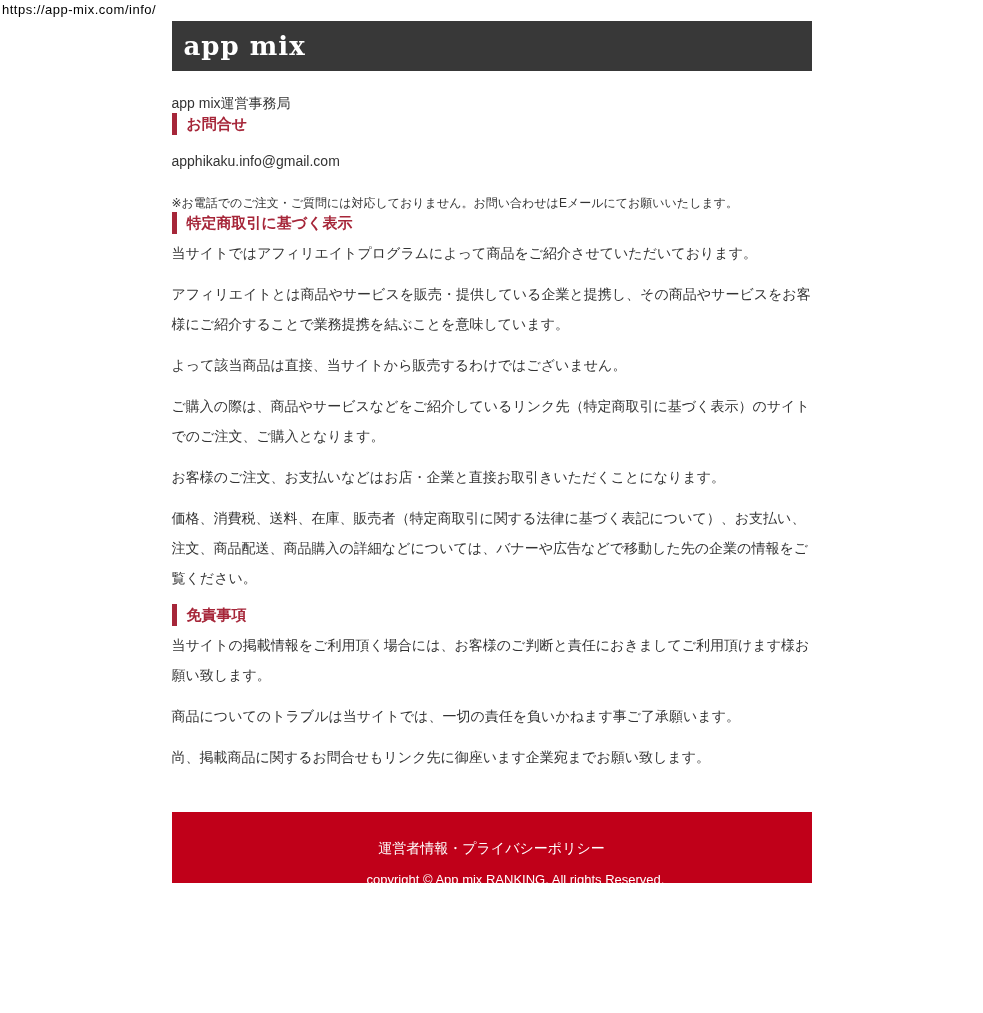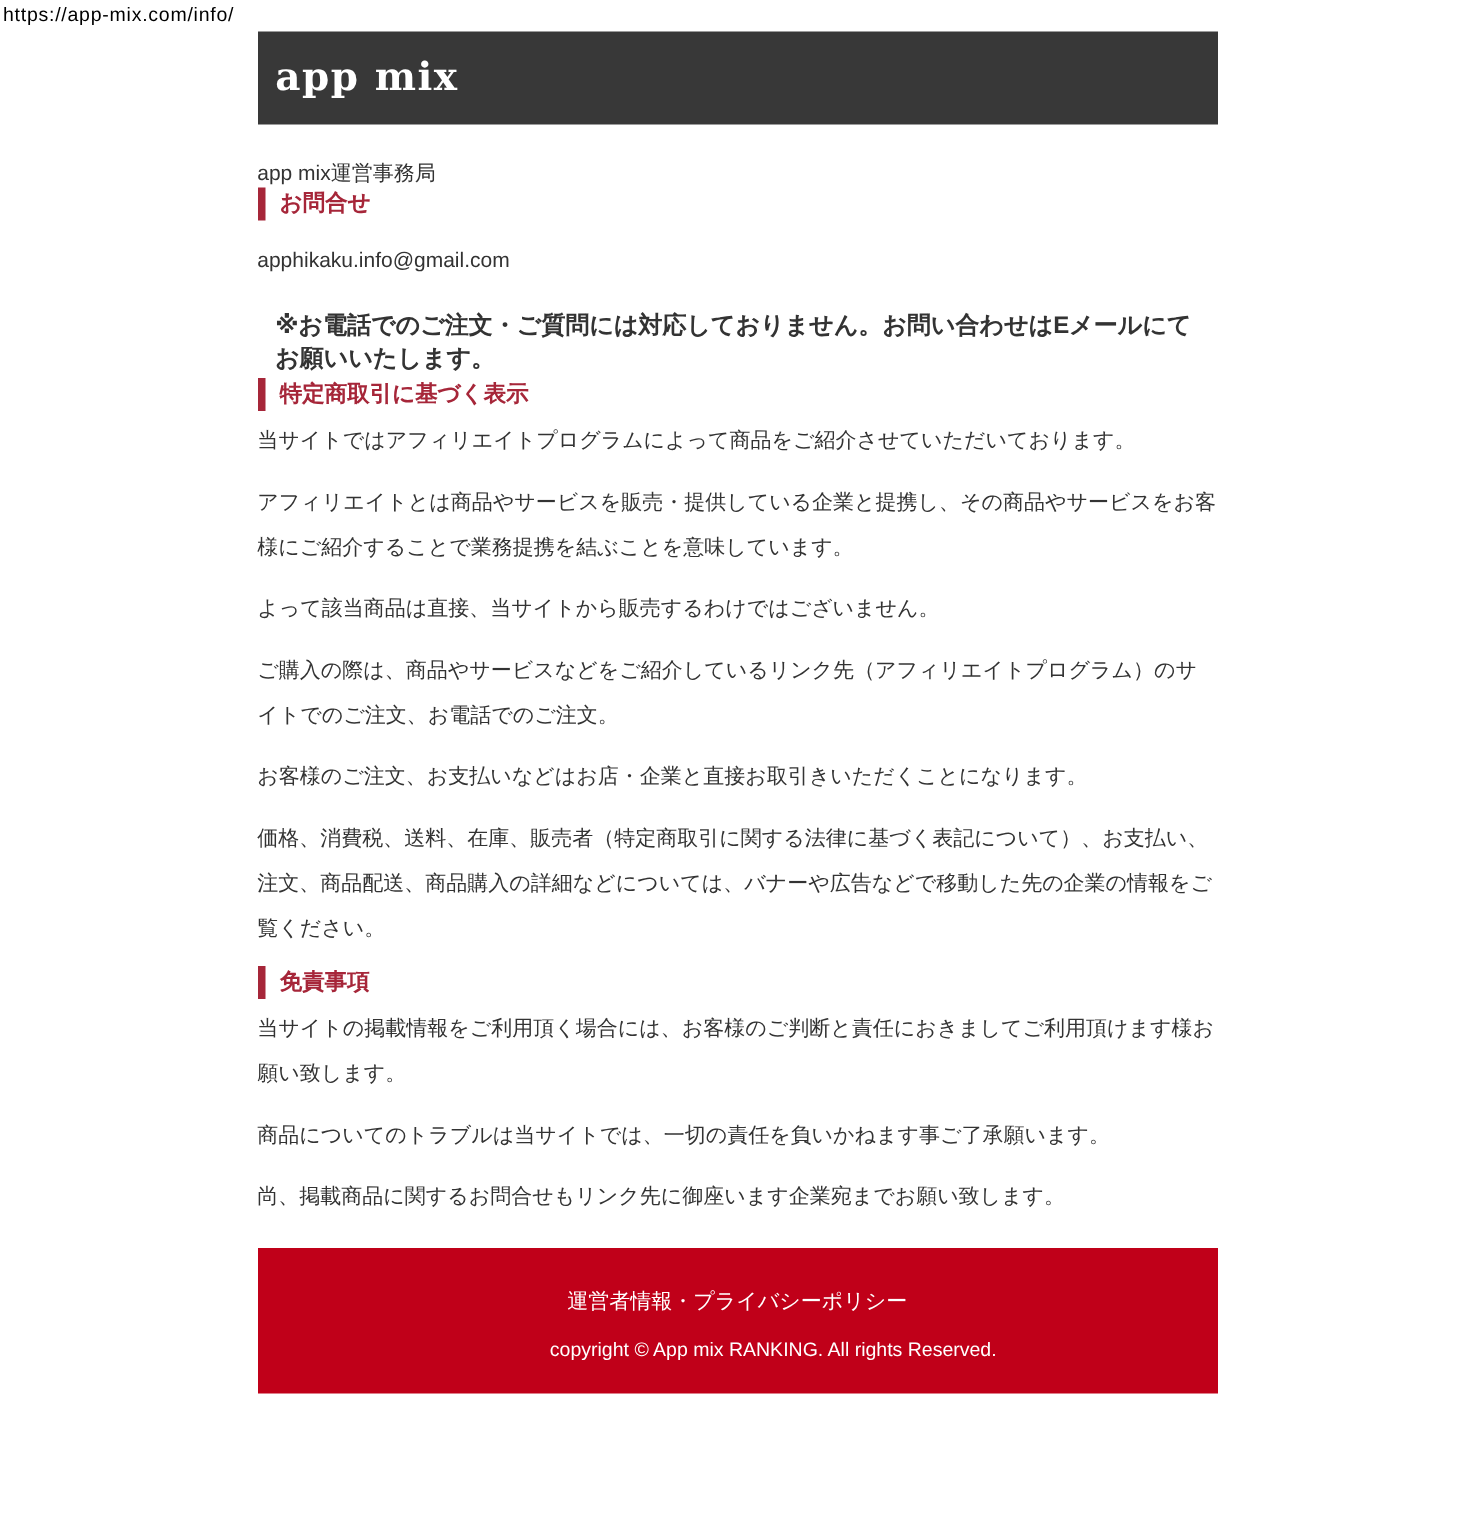--- a/index.html
+++ b/index.html
@@ -22,21 +22,21 @@
     font-size:13px;color:#000;
     letter-spacing:0.5px;
   }
   .container{
     width:640px;
     margin:0 auto;
     padding-top:21px;
   }
   .site-header{
     background:var(--header-bg);
-    height:62px;
+    height:50px;
     display:flex;align-items:center;
     padding:0 12px;
   }
   .site-title{
     color:#ffffff;
     font-family:"DejaVu Serif","Liberation Serif",serif;
     font-weight:bold;
     font-size:26px;
     letter-spacing:1px;
     line-height:1;
@@ -54,38 +54,37 @@
     padding-left:10px;
     line-height:22px;
     margin:0;
   }
   .contact-heading{margin-top:27px;}
   .email{
     font-size:14px;
     margin:18px 0 0;
   }
   .note{
-    font-size:16px;
-    margin:26px 12px 0;
+    font-size:12px;
+    margin:26px 0 0;
     line-height:1.4;
-    font-weight:bold;
   }
   .legal-heading{margin-top:46px;}
   .disclaimer-heading{margin-top:42px;}
   .section-body{margin-top:4px;}
   p.body-text{
     font-size:14px;
     line-height:30px;
     margin:0 0 11px 0;
   }
   .site-footer{
-    margin-top:20px;
+    margin-top:40px;
     margin-bottom:3px;
     background:var(--footer-red);
-    height:97px;
+    height:71px;
     text-align:center;
     color:#ffffff;
     padding-top:27px;
   }
   .footer-link{
     display:inline-block;
     color:#ffffff;
     font-size:14px;
     text-decoration:none;
     line-height:16px;
@@ -115,21 +114,21 @@
   <p class="email">apphikaku.info@gmail.com</p>
 
   <p class="note">※お電話でのご注文・ご質問には対応しておりません。お問い合わせはEメールにてお願いいたします。</p>
 
   <h2 class="sec-heading legal-heading">特定商取引に基づく表示</h2>
 
   <div class="section-body">
     <p class="body-text">当サイトではアフィリエイトプログラムによって商品をご紹介させていただいております。</p>
     <p class="body-text">アフィリエイトとは商品やサービスを販売・提供している企業と提携し、その商品やサービスをお客様にご紹介することで業務提携を結ぶことを意味しています。</p>
     <p class="body-text">よって該当商品は直接、当サイトから販売するわけではございません。</p>
-    <p class="body-text">ご購入の際は、商品やサービスなどをご紹介しているリンク先（アフィリエイトプログラム）のサイトでのご注文、お電話でのご注文。</p>
+    <p class="body-text">ご購入の際は、商品やサービスなどをご紹介しているリンク先（特定商取引に基づく表示）のサイトでのご注文、ご購入となります。</p>
     <p class="body-text">お客様のご注文、お支払いなどはお店・企業と直接お取引きいただくことになります。</p>
     <p class="body-text">価格、消費税、送料、在庫、販売者（特定商取引に関する法律に基づく表記について）、お支払い、注文、商品配送、商品購入の詳細などについては、バナーや広告などで移動した先の企業の情報をご覧ください。</p>
   </div>
 
   <h2 class="sec-heading disclaimer-heading">免責事項</h2>
 
   <div class="section-body">
     <p class="body-text">当サイトの掲載情報をご利用頂く場合には、お客様のご判断と責任におきましてご利用頂けます様お願い致します。</p>
     <p class="body-text">商品についてのトラブルは当サイトでは、一切の責任を負いかねます事ご了承願います。</p>
     <p class="body-text">尚、掲載商品に関するお問合せもリンク先に御座います企業宛までお願い致します。</p>

